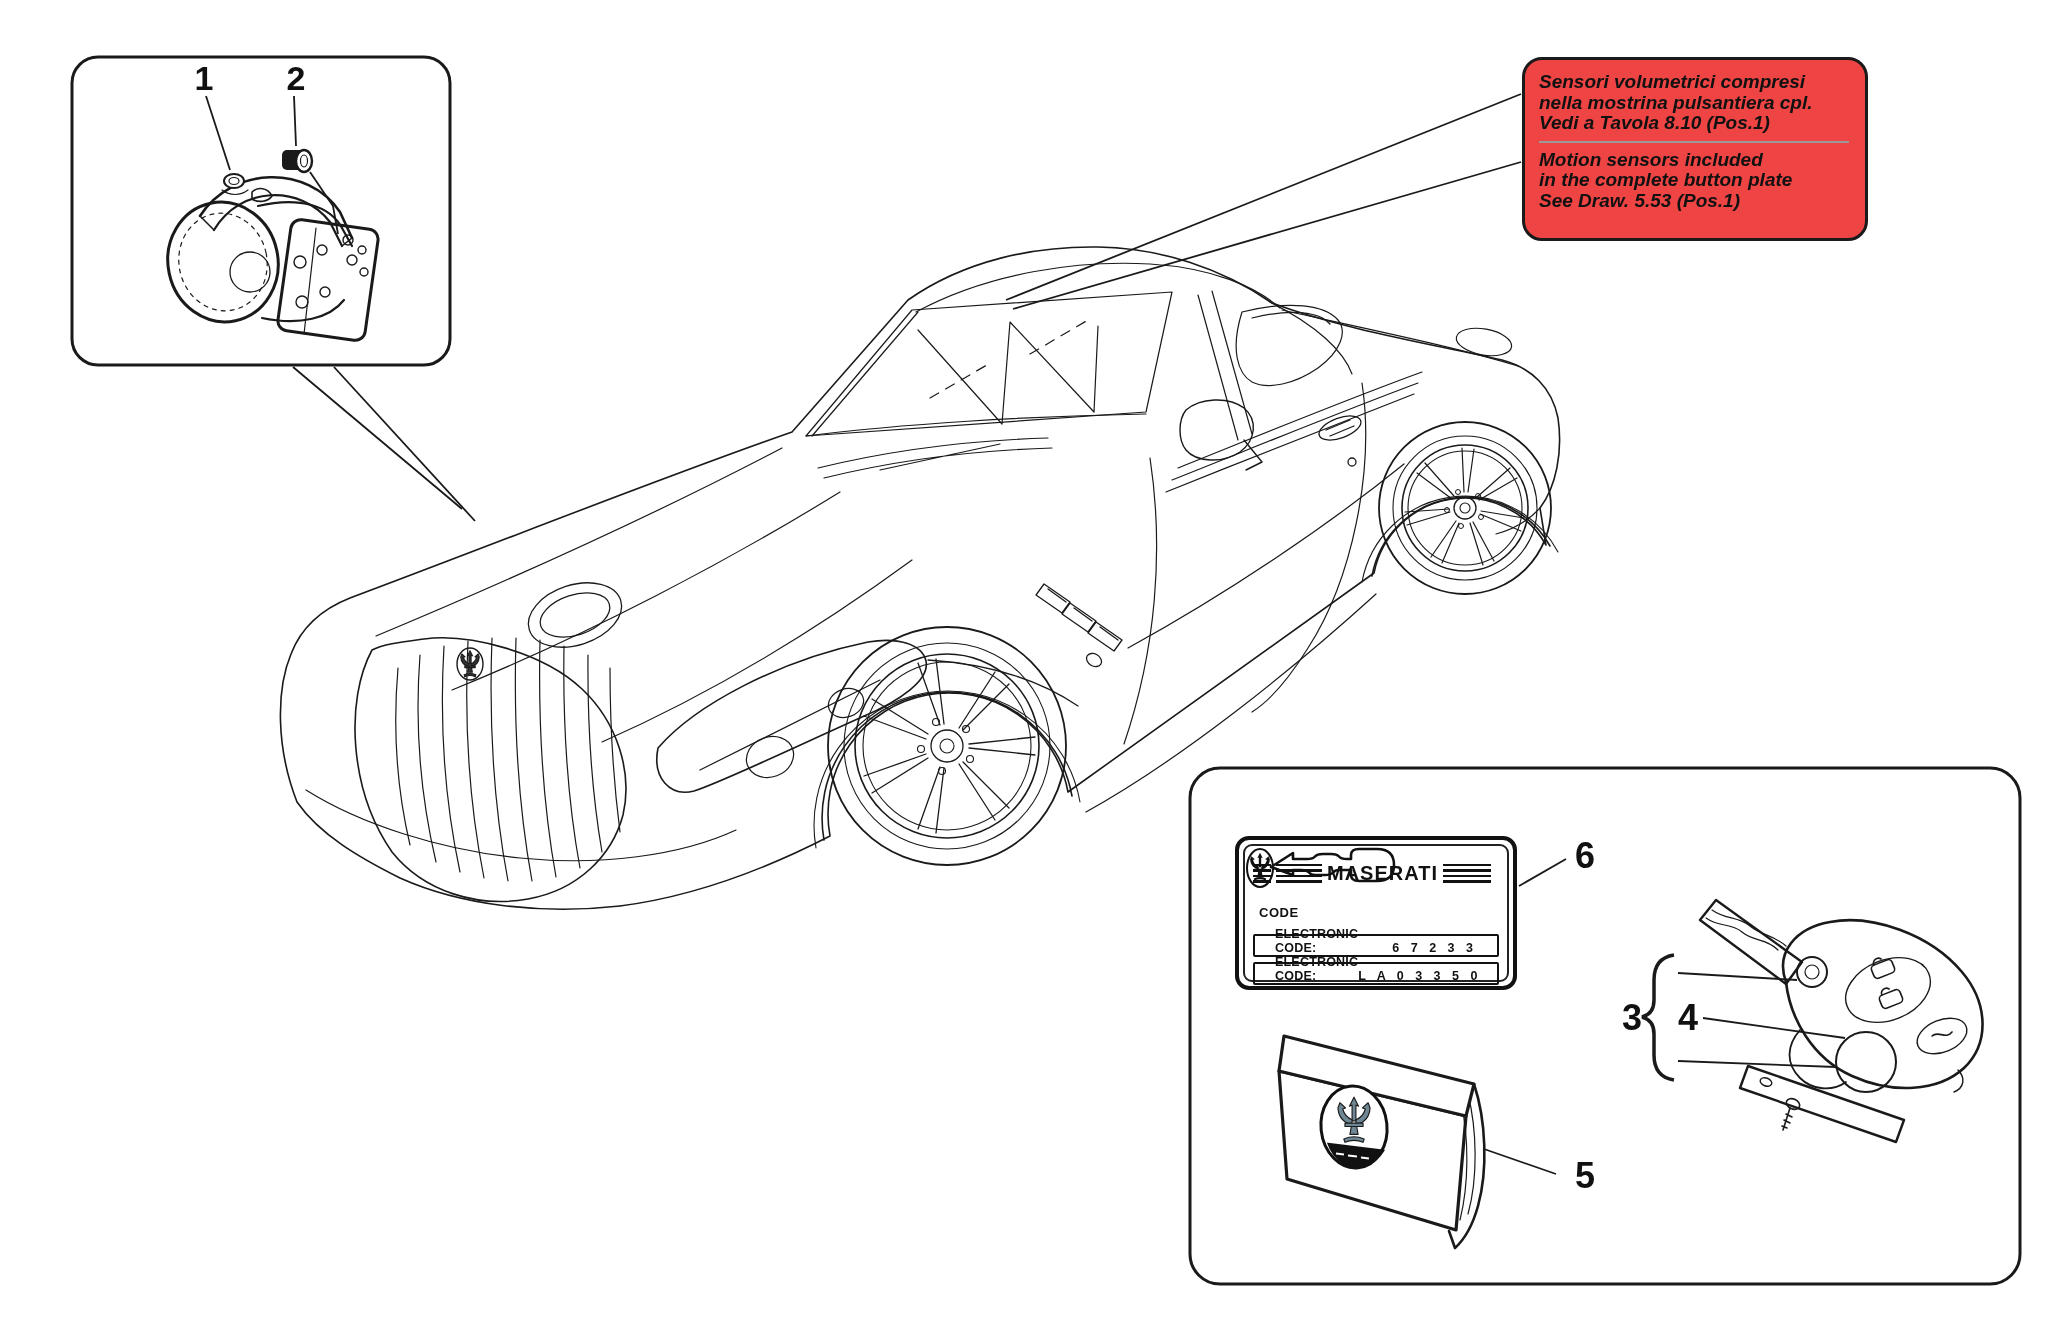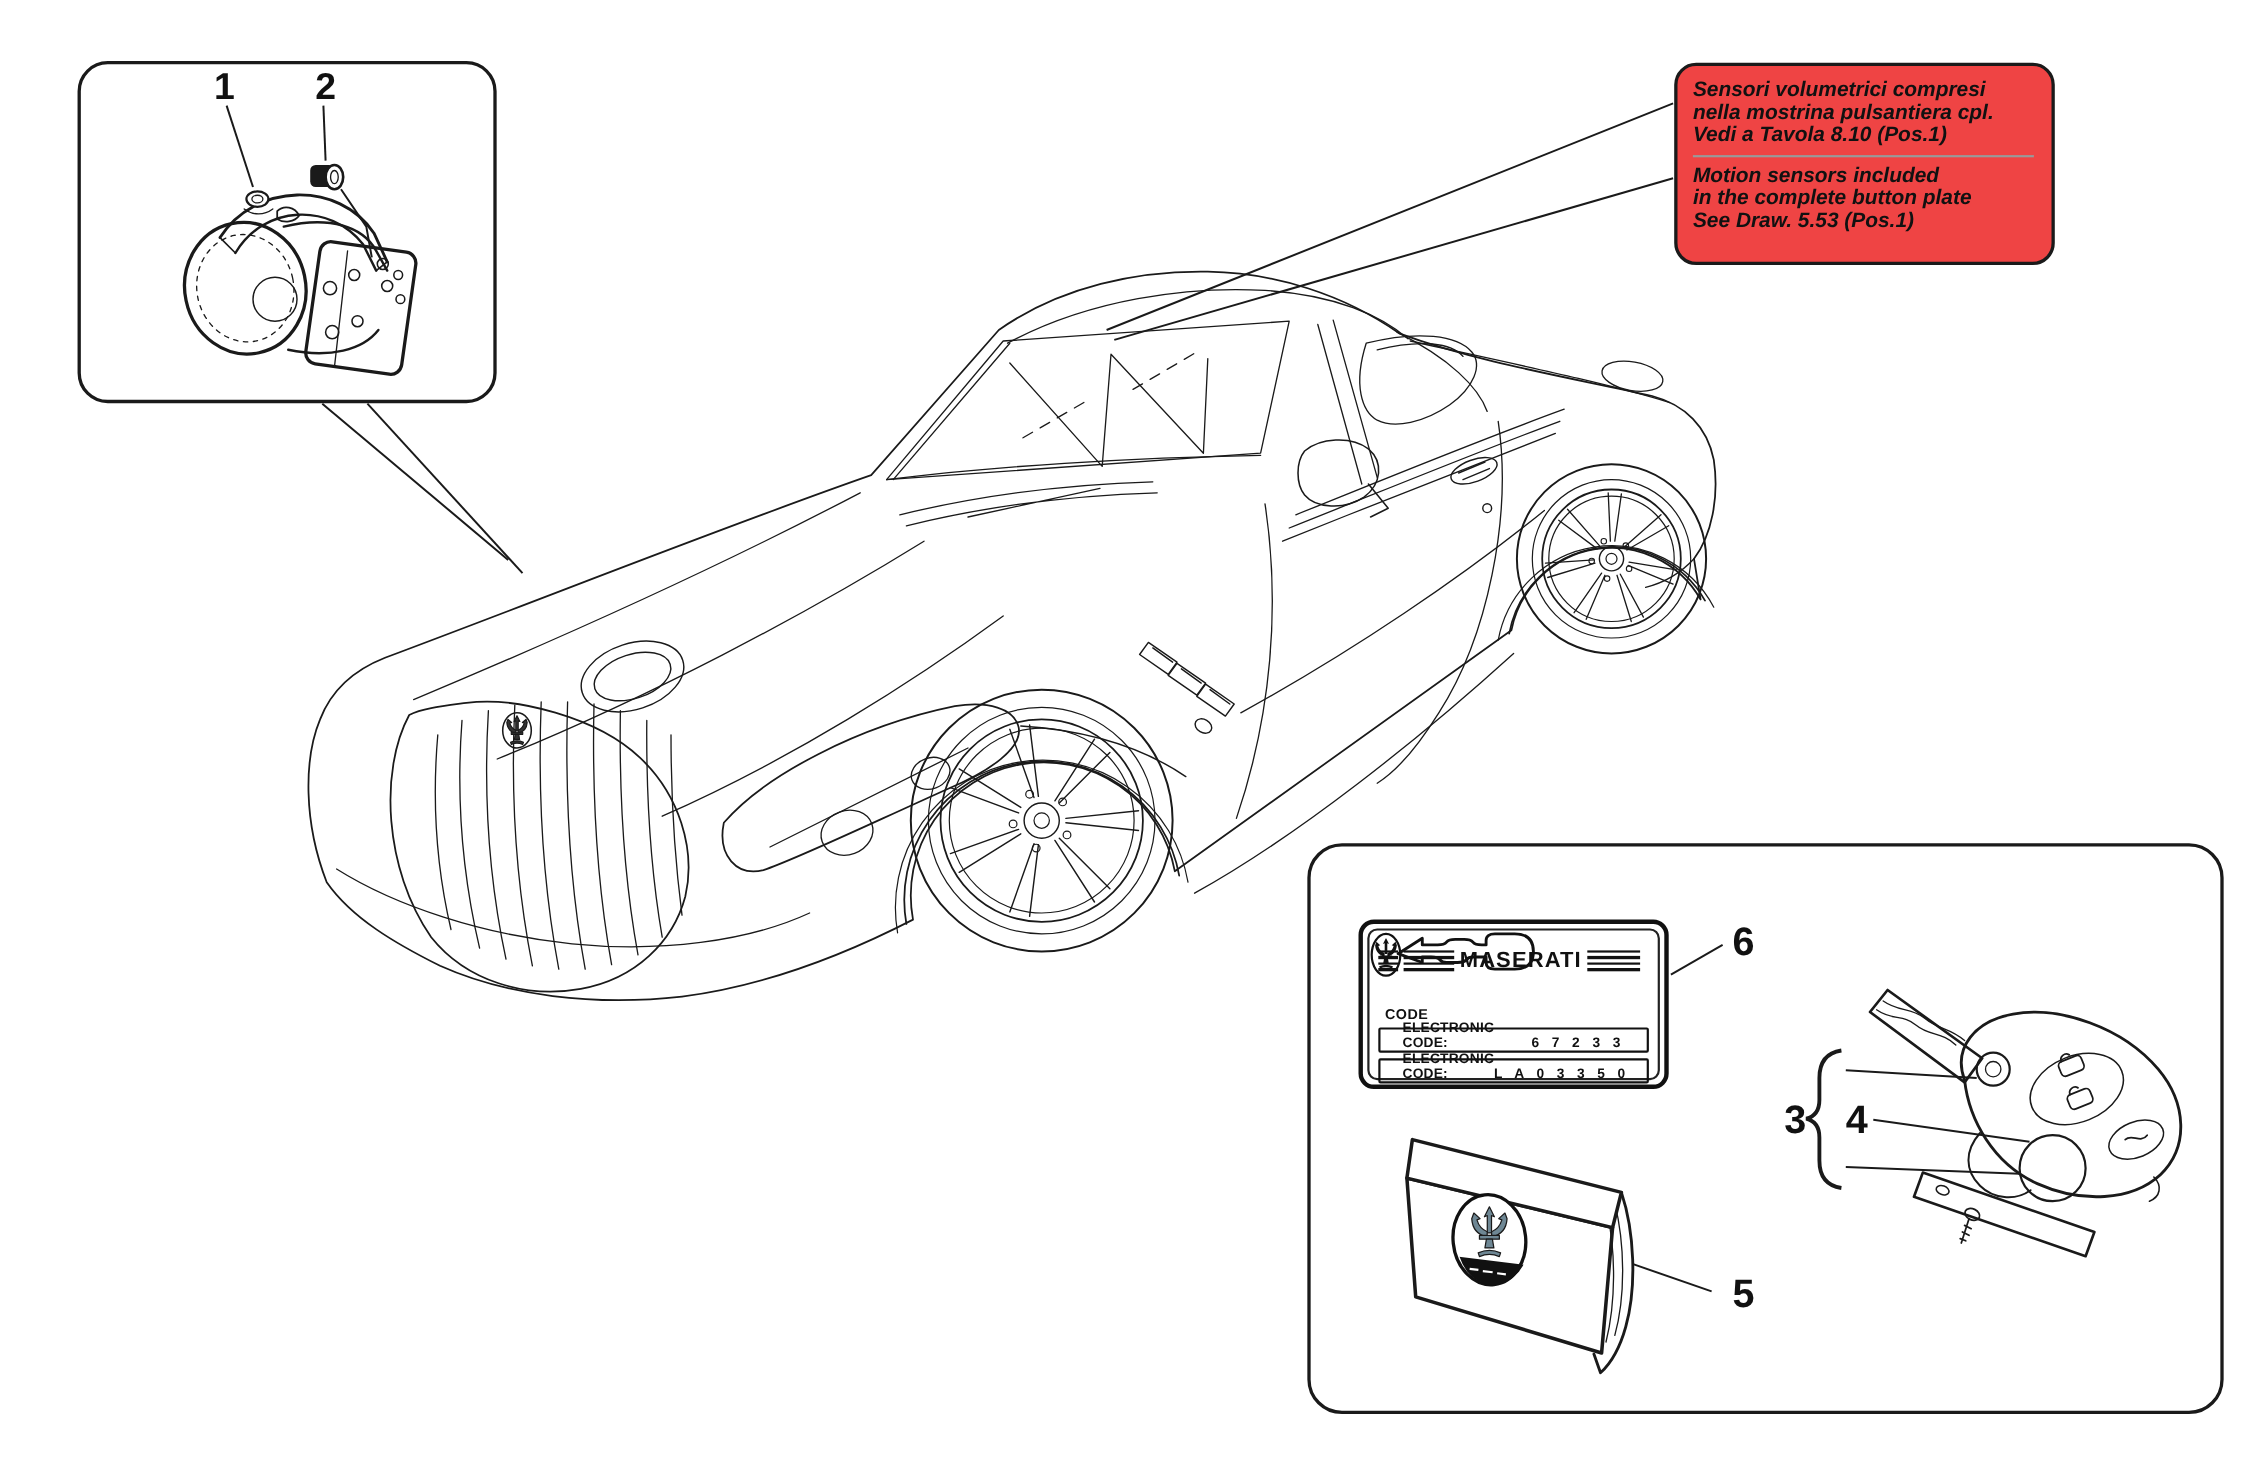--- a/index.html
+++ b/index.html
@@ -13,21 +13,21 @@
   .co-div{border-top:2px solid #9a9a9a;margin:7px 4px 7px 0;}
   
   .card{position:absolute;left:1235px;top:808px;width:282px;height:154px;box-sizing:border-box;
         border:4px solid #111;border-radius:14px;background:#fff;margin-top:28px;}
   .card-in{position:absolute;inset:4px;border:2px solid #222;border-radius:9px;padding:5px 8px 4px 8px;box-sizing:border-box;}
   .hdr{display:flex;align-items:center;gap:5px;height:44px;}
   .bars{display:flex;flex-direction:column;gap:3px;}
   .bars i{display:block;height:2.5px;background:#111;}
   .bars.b1 i{width:18px}.bars.b2 i{width:46px}.bars.b3 i{width:48px}
   .brand{font:700 20px "Liberation Sans",sans-serif;letter-spacing:1px;color:#111;}
-  .coderow{display:flex;align-items:flex-end;height:34px;}
+  .coderow{display:flex;align-items:center;height:34px;}
   .codelbl{font:700 13px "Liberation Sans",sans-serif;letter-spacing:.5px;margin-left:6px;}
   .vrow{display:flex;align-items:flex-end;border:2px solid #111;border-radius:2px;height:19px;margin-top:5px;padding:0 20px;}
   .vrow .l{font:700 12.5px "Liberation Sans",sans-serif;letter-spacing:.2px;}
   .vrow .v{flex:1;text-align:center;font:700 12.5px "Liberation Sans",sans-serif;letter-spacing:4px;white-space:nowrap;}
   
   text.plabel{font:700 36px "Liberation Sans",sans-serif;fill:#111;}
   text.plabel.sm{font-size:34px;}
 </style>
 </head>
 <body>

